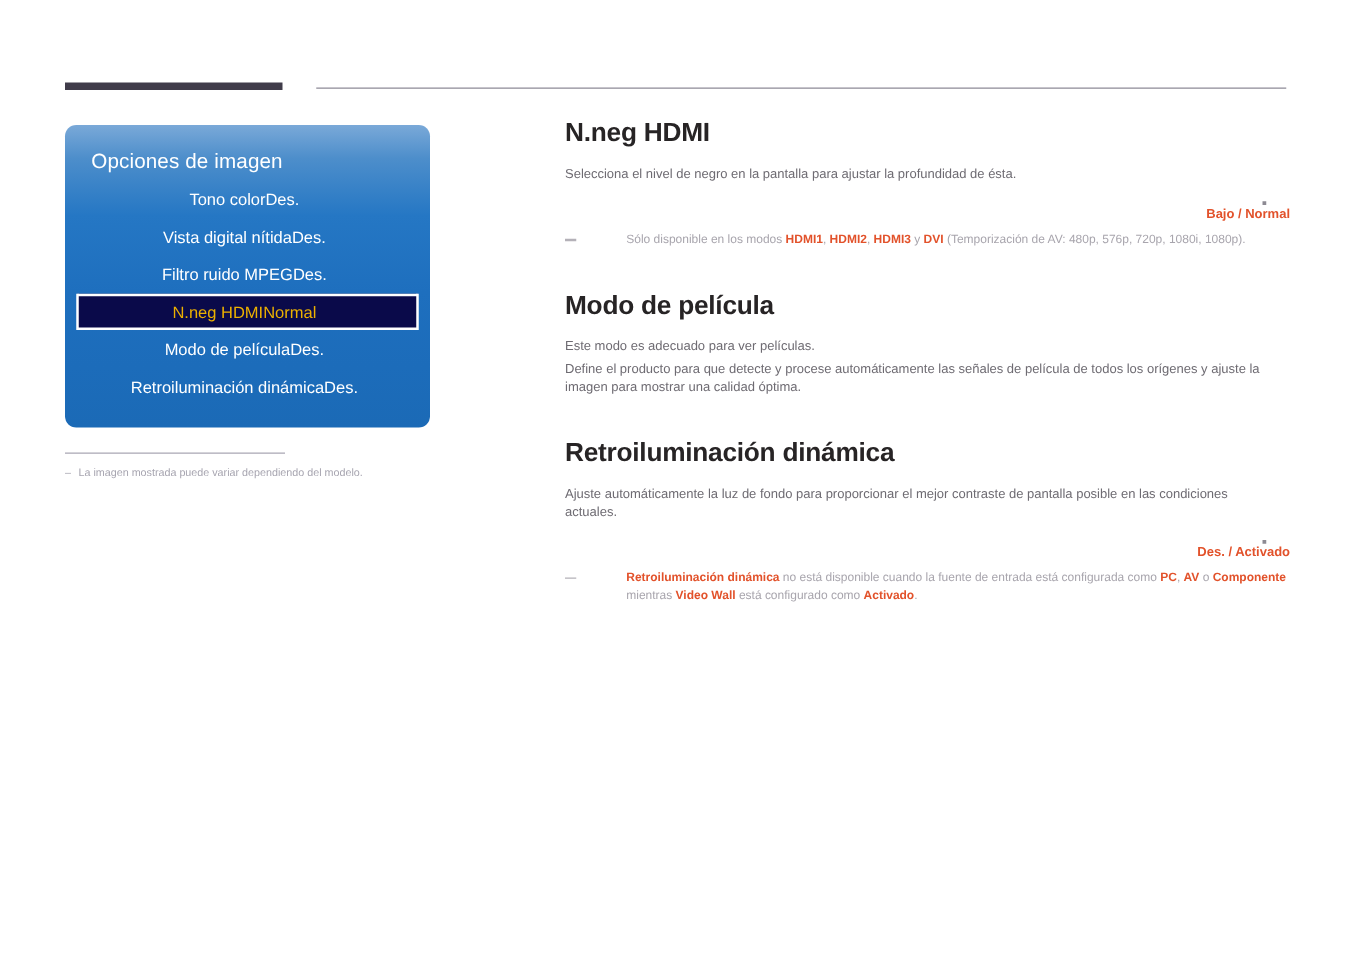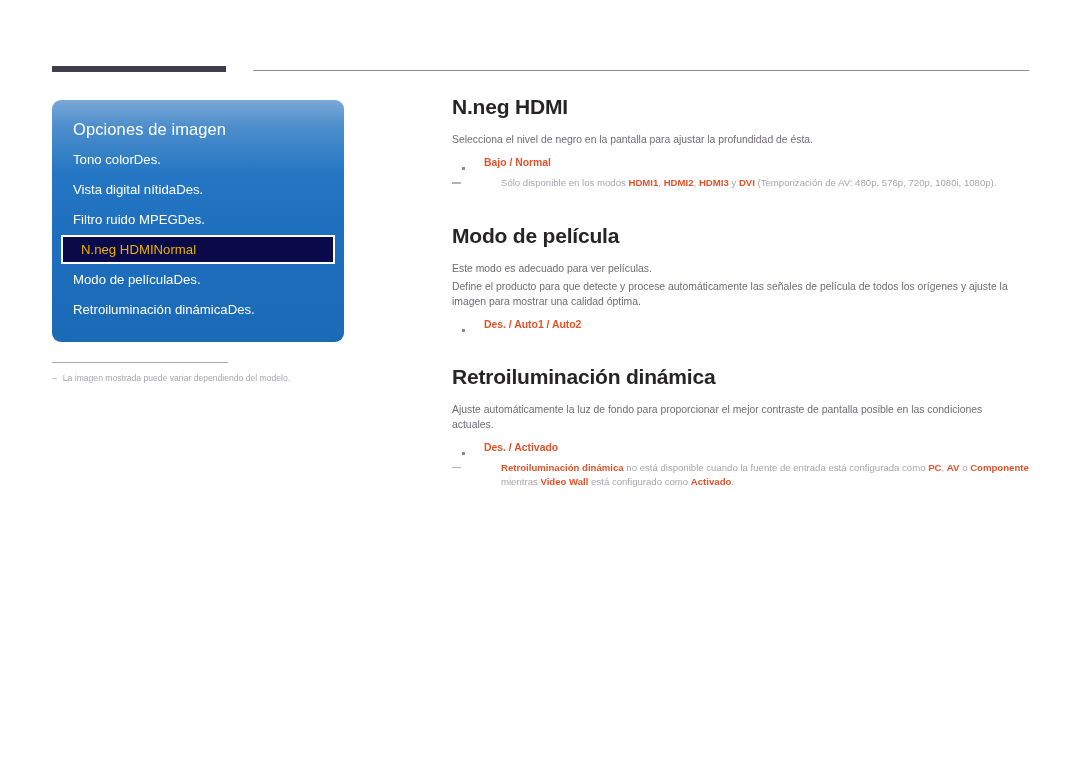--- a/index.html
+++ b/index.html
@@ -66,21 +66,21 @@
     color: #ffffff;
     font-size: 16.5px;
     font-weight: 400;
     letter-spacing: .1px;
     padding: 2px 0 2px 21px;
     line-height: 26px;
   }
   .osd-row {
     display: flex;
     align-items: center;
-    justify-content: flex-start;
+    justify-content: center;
     height: 29px;
     padding: 0 26px 0 21px;
     box-sizing: border-box;
     color: #ffffff;
     font-size: 13.2px;
     font-weight: 400;
     line-height: 29px;
     margin-top: 1px;
   }
   .osd-row .osd-label { white-space: nowrap; }
@@ -164,20 +164,21 @@
     color: #6e6b72;
     margin: 0 0 8px 0;
     max-width: 568px;
   }
   .doc-p.tight { margin-bottom: 3px; }
 
   .doc-bullet {
     display: flex;
     align-items: flex-end;
     margin: 7px 0 6px 0;
+    flex-direction: column;
   }
   .doc-bullet .bdot {
     width: 3px;
     height: 3px;
     background: #8d8a93;
     margin: 6px 19px 0 10px;
     flex: 0 0 auto;
   }
   .doc-bullet .btext {
     font-size: 10.4px;
@@ -273,24 +274,20 @@
     <span class="btext">Bajo / Normal</span>
   </div>
   <div class="doc-note">
     <span class="ndash"></span>
     <span class="ntext">Sólo disponible en los modos <b>HDMI1</b>, <b>HDMI2</b>, <b>HDMI3</b> y <b>DVI</b> (Temporización de AV: 480p, 576p, 720p, 1080i, 1080p).</span>
   </div>
 
   <h1 class="doc-h1 spaced">Modo de película</h1>
   <p class="doc-p tight">Este modo es adecuado para ver películas.</p>
   <p class="doc-p">Define el producto para que detecte y procese automáticamente las señales de película de todos los orígenes y ajuste la imagen para mostrar una calidad óptima.</p>
-  <div class="doc-bullet">
-    <span class="bdot"></span>
-    <span class="btext">Des. / Auto1 / Auto2</span>
-  </div>
 
   <h1 class="doc-h1 spaced">Retroiluminación dinámica</h1>
   <p class="doc-p">Ajuste automáticamente la luz de fondo para proporcionar el mejor contraste de pantalla posible en las condiciones actuales.</p>
   <div class="doc-bullet">
     <span class="bdot"></span>
     <span class="btext">Des. / Activado</span>
   </div>
   <div class="doc-note">
     <span class="ndash"></span>
     <span class="ntext"><b>Retroiluminación dinámica</b> no está disponible cuando la fuente de entrada está configurada como <b>PC</b>, <b>AV</b> o <b>Componente</b> mientras <b>Video Wall</b> está configurado como <b>Activado</b>.</span>

